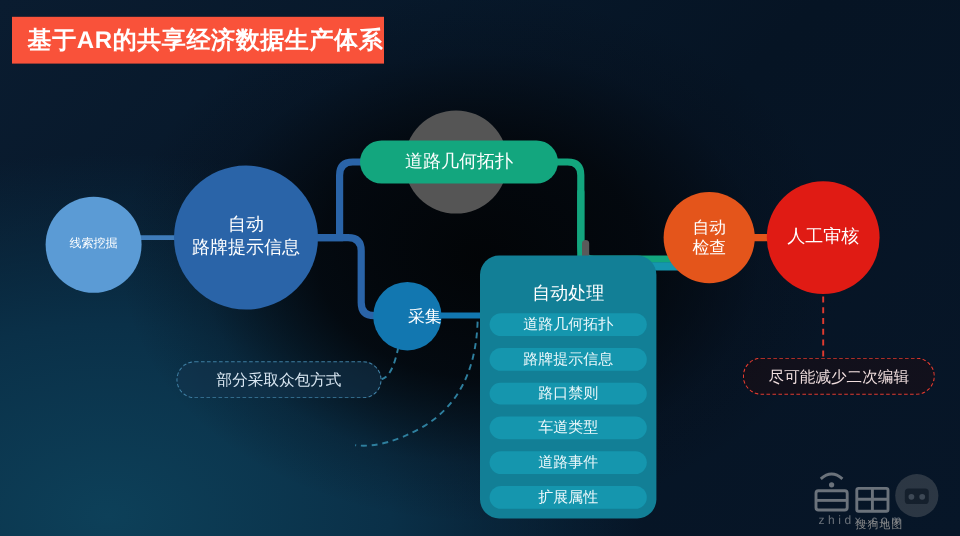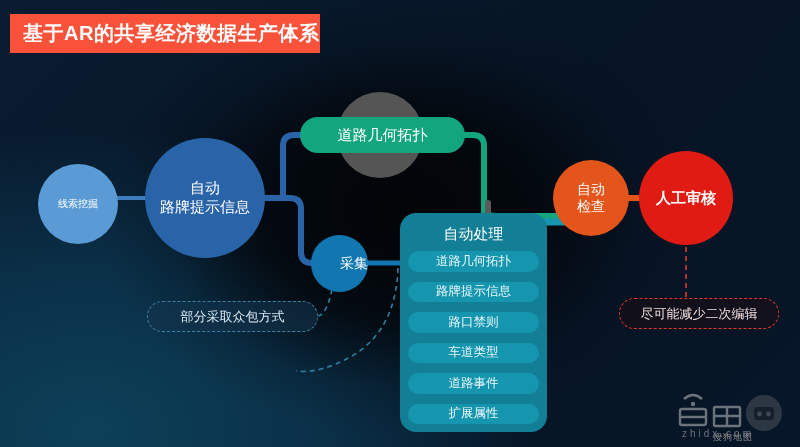--- a/index.html
+++ b/index.html
@@ -43,21 +43,21 @@
   .db-crowd{left:147px;top:301px;width:171px;height:31px;border:1.3px dashed #3f7fa3;background:rgba(20,52,79,.55);}
   .db-image{left:124px;top:355px;width:171px;height:31px;border:1.3px dashed #3f7fa3;background:rgba(15,45,70,.45);}
   .db-less {left:619px;top:298px;width:160px;height:31px;border:1.3px dashed #e03a2f;background:rgba(40,8,8,.35);color:#f0dede;}
 
   
   .panel{
     position:absolute;left:400px;top:213px;width:147px;height:219px;
     border-radius:16px;padding:7px 8px 8px 8px;
     display:flex;flex-direction:column;align-items:center;
   }
-  .panel-title{color:#fff;font-size:15px;margin:5px 0 7px 0;}
+  .panel-title{color:#fff;font-size:15px;margin:15px 0 7px 0;}
   .panel-item{
     width:131px;height:21px;margin-bottom:10px;border-radius:999px;
     display:flex;align-items:center;justify-content:center;
     color:#eaf7fa;font-size:12.5px;
   }
   .panel-item:last-child{margin-bottom:0;}
 
   
   .wm{position:absolute;left:672px;top:385px;width:118px;height:56px;opacity:.50;}
   .wm-sub{position:absolute;left:713px;top:431px;font-size:9px;color:#8d8d8d;letter-spacing:1px;}
@@ -122,21 +122,21 @@
     <span>采集</span>
   </div>
 
   <div class="node circle n-check" style="background:#e4551b;">
     <div>
       <div>自动</div>
       <div>检查</div>
     </div>
   </div>
 
-  <div class="node circle n-manual" style="background:#e01b14;font-weight:bold;">
+  <div class="node circle n-manual" style="background:#e01b14;">
     <span>人工审核</span>
   </div>
 
   <div class="panel" style="background:#127f96;">
     <div class="panel-title">自动处理</div>
     <div class="panel-item" style="background:#1596ae;">道路几何拓扑</div>
     <div class="panel-item" style="background:#1596ae;">路牌提示信息</div>
     <div class="panel-item" style="background:#1596ae;">路口禁则</div>
     <div class="panel-item" style="background:#1596ae;">车道类型</div>
     <div class="panel-item" style="background:#1596ae;">道路事件</div>

